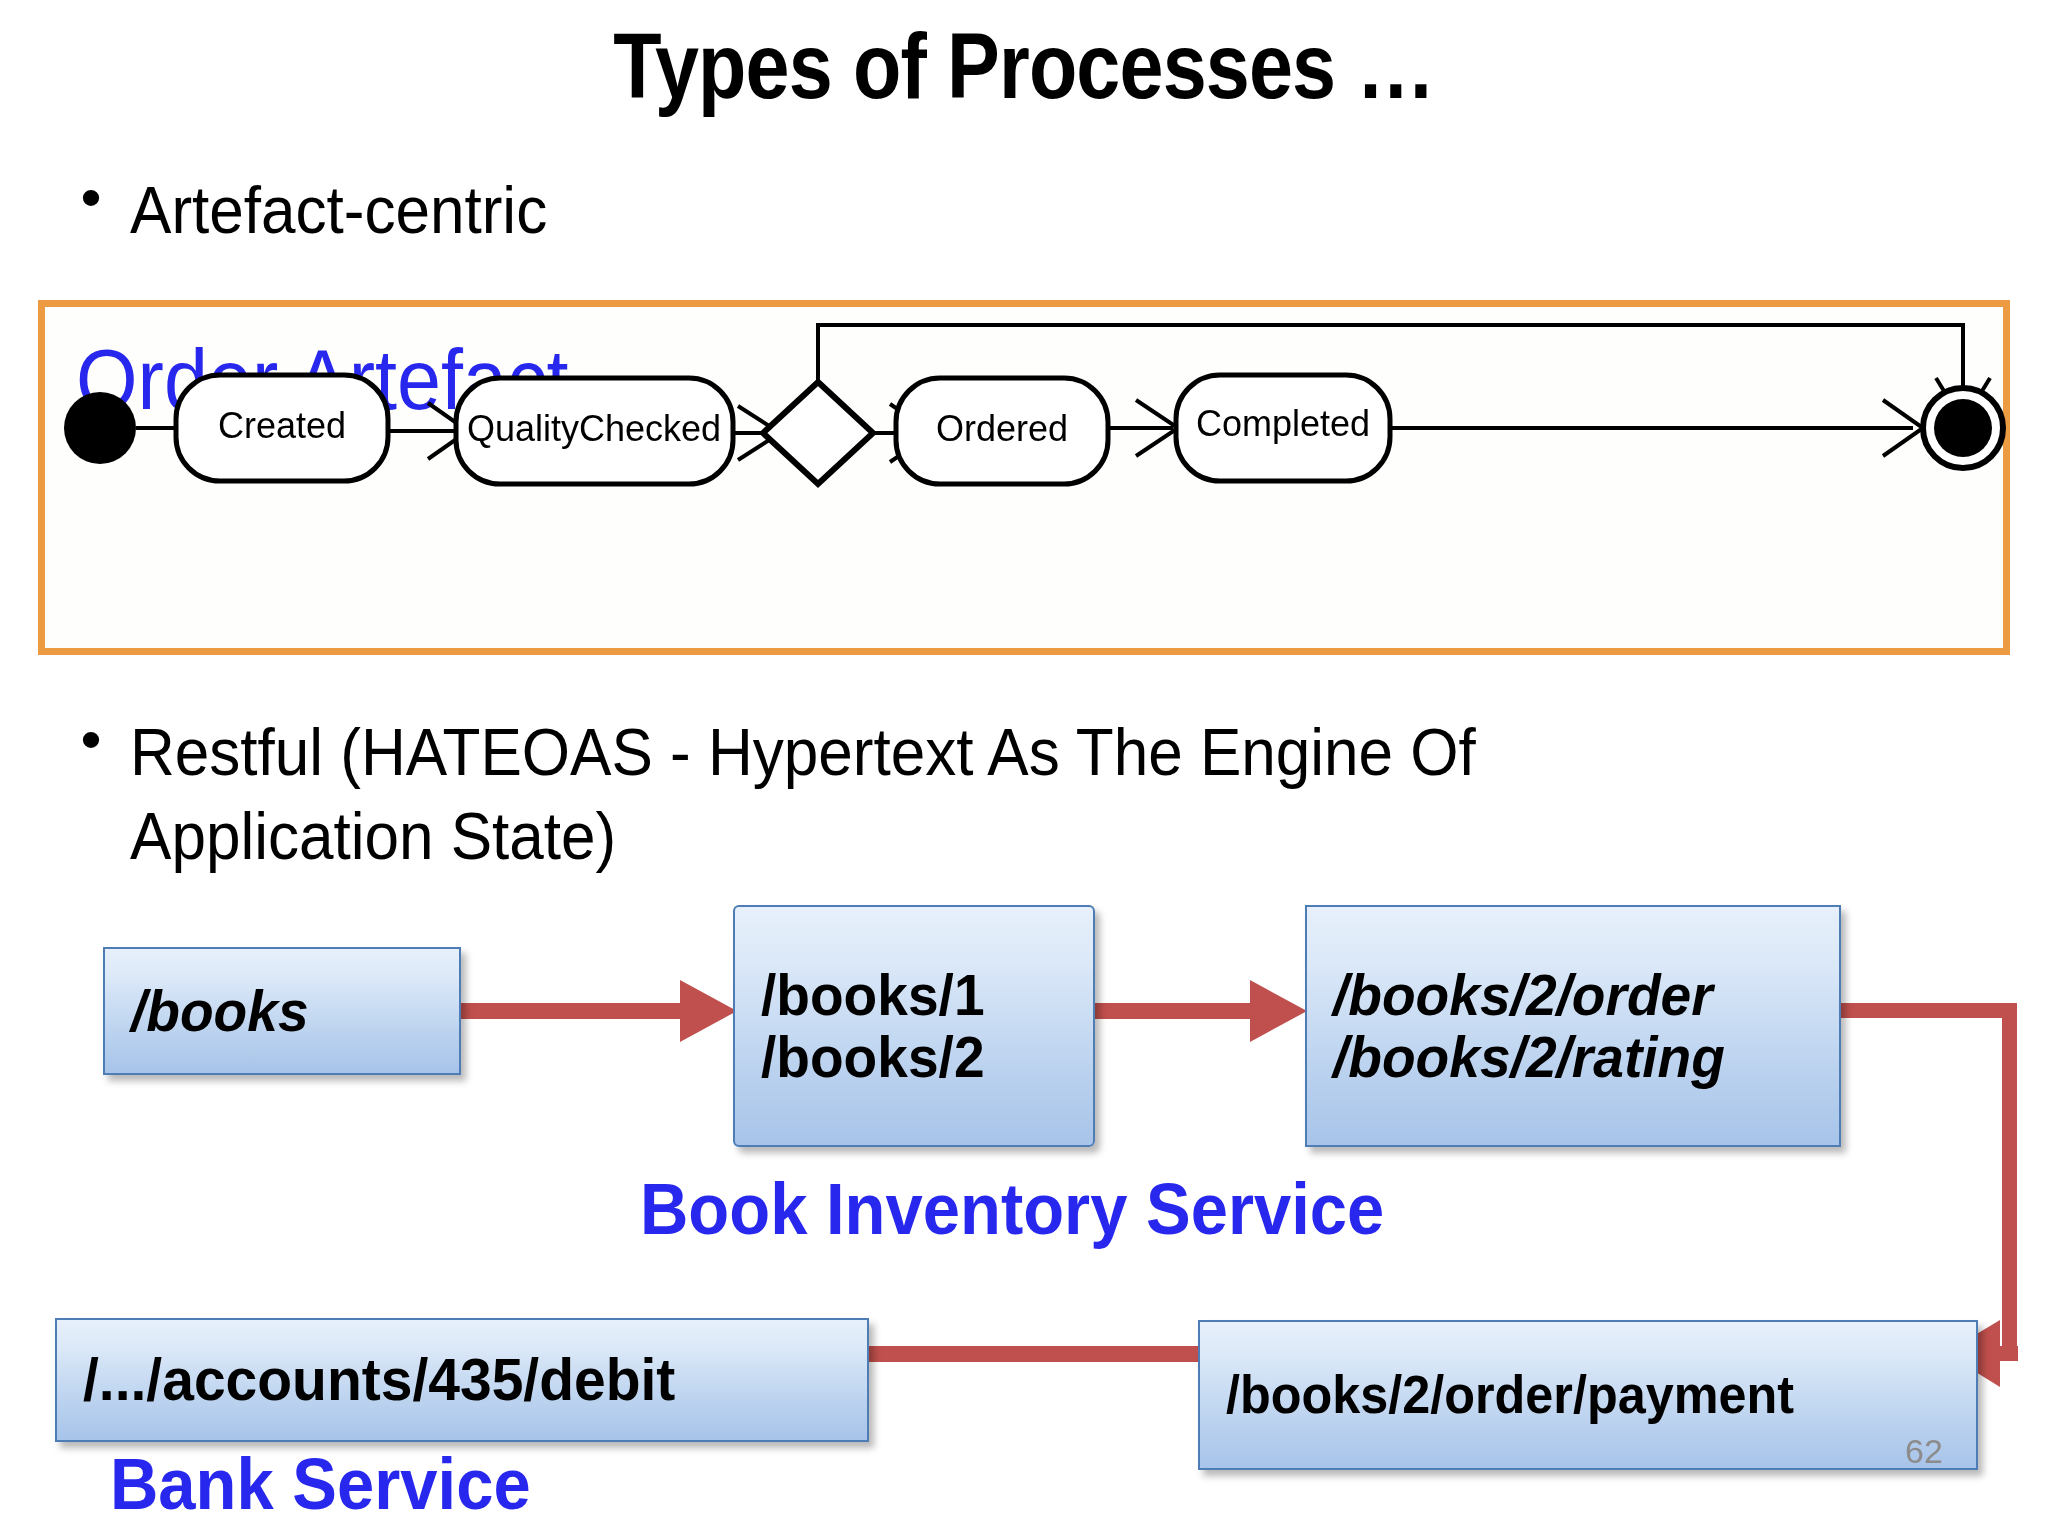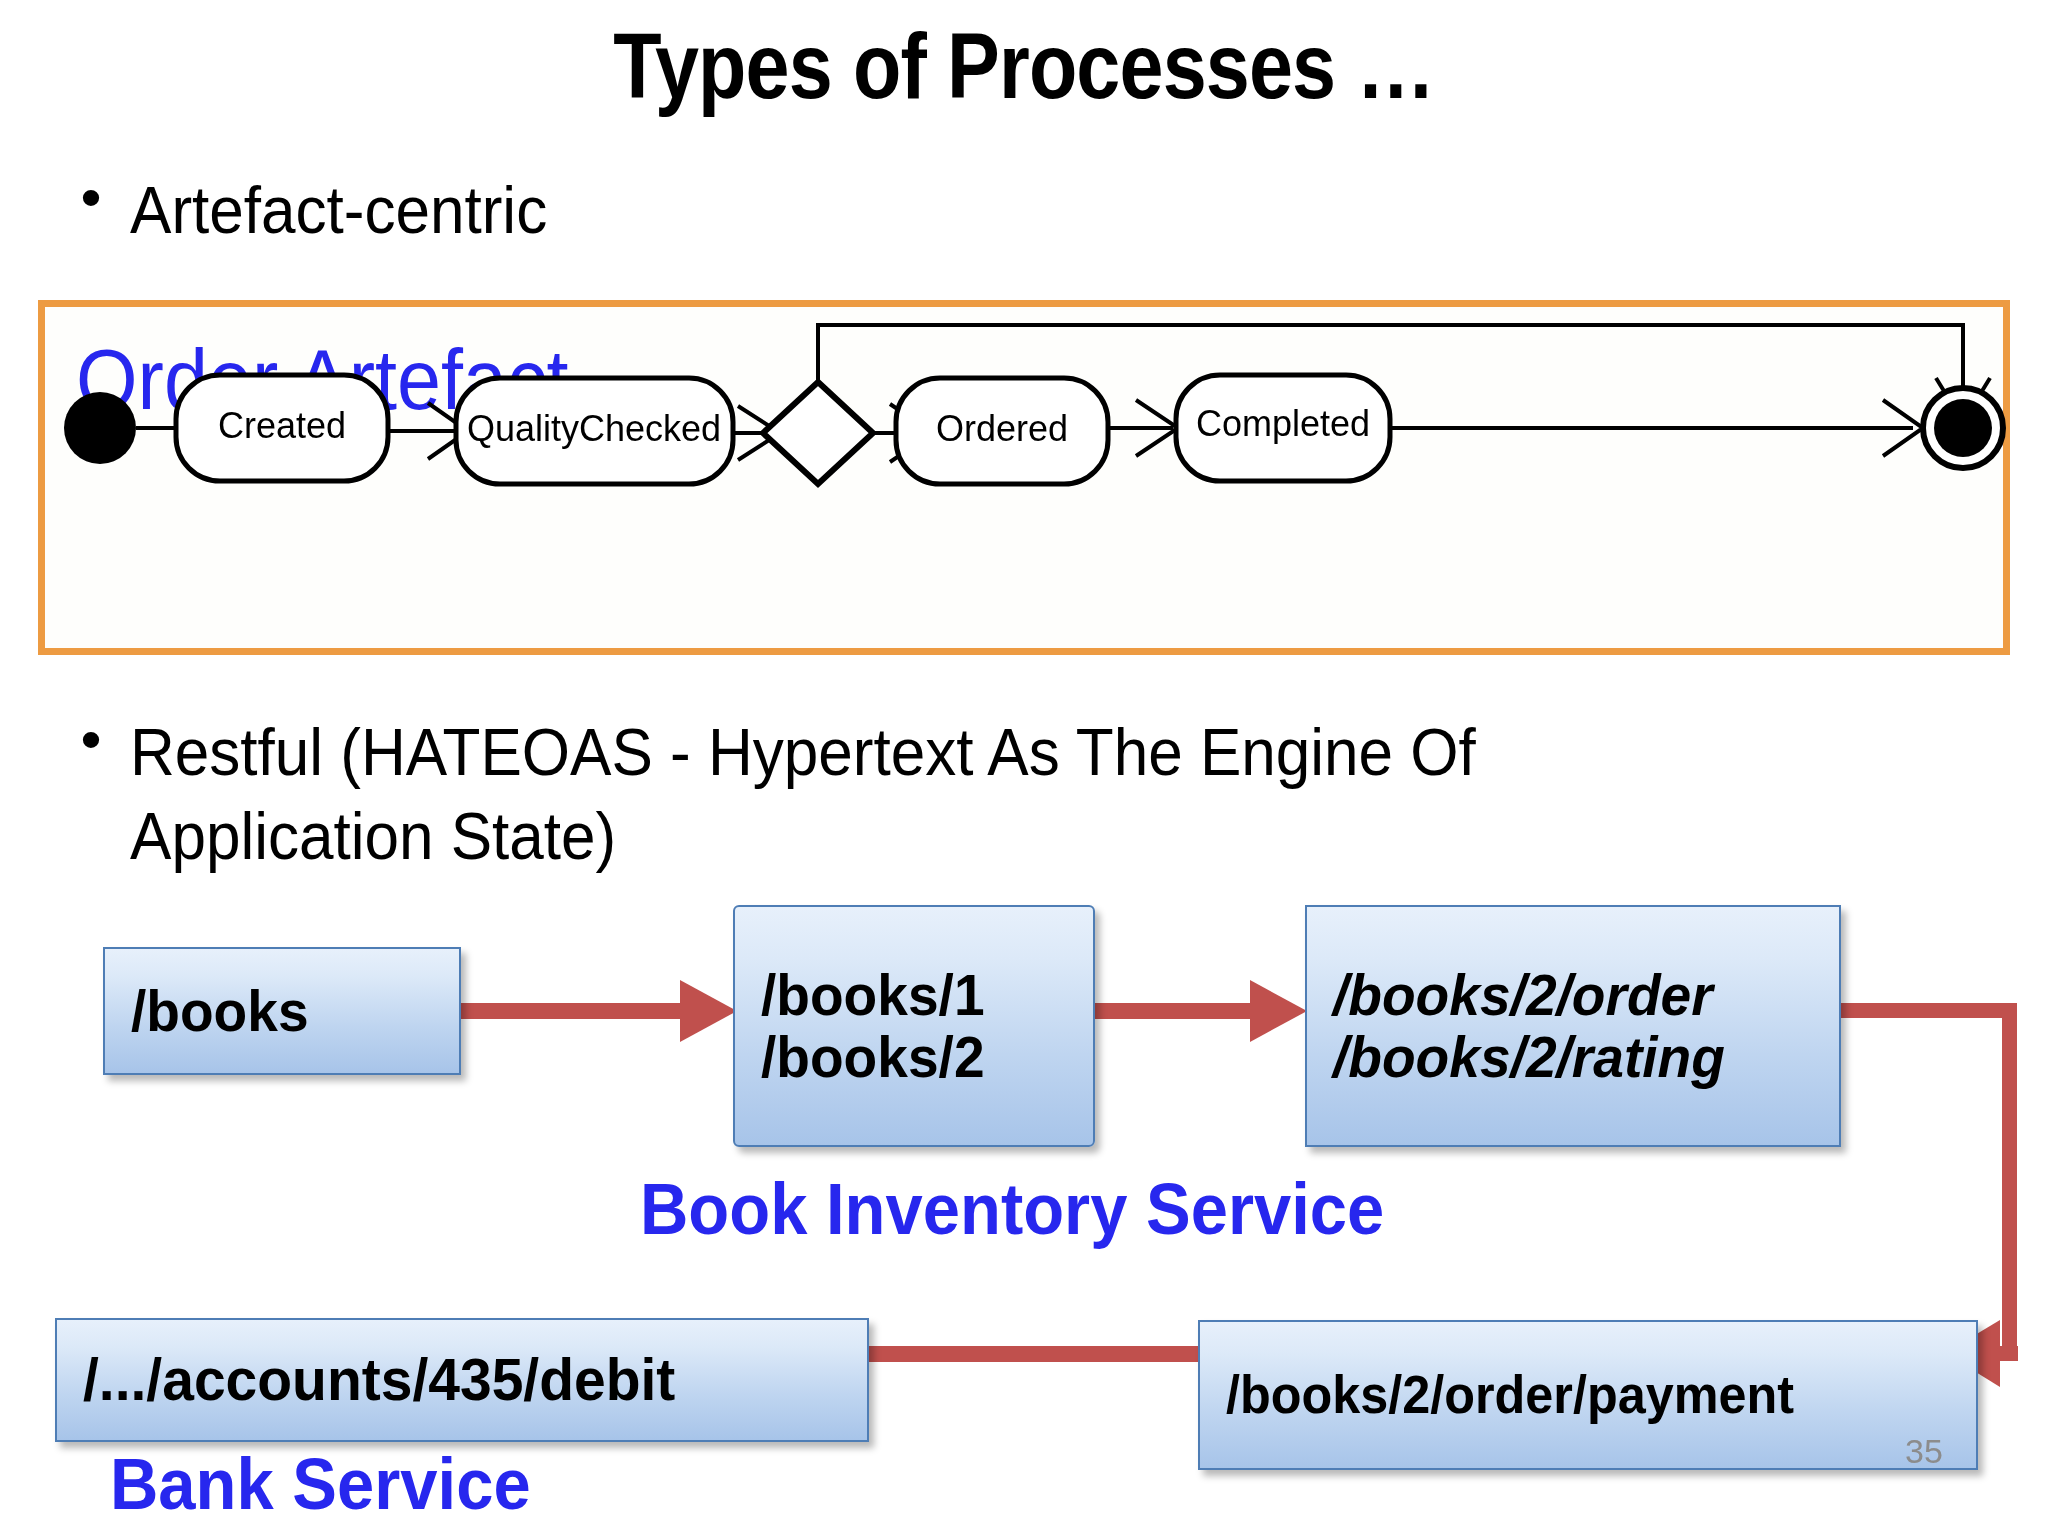--- a/index.html
+++ b/index.html
@@ -107,21 +107,21 @@
     justify-content: center;
     padding-left: 26px;
     color: #000000;
     font-weight: bold;
     font-size: 58px;
     line-height: 1.07;
     font-family: "Liberation Sans Narrow", "Liberation Sans", sans-serif;
   }
   .rest-box span { display: block; transform: scaleX(0.95); transform-origin: left center; white-space: nowrap; }
 
-  #rest-box-books   { left: 103px;  top: 947px;  width: 358px; height: 128px; }
+  #rest-box-books   { left: 103px;  top: 947px;  width: 358px; height: 128px; font-style: italic; }
   #rest-box-books12 { left: 733px;  top: 905px;  width: 362px; height: 242px; border-radius: 6px; }
   #rest-box-order   { left: 1305px; top: 905px;  width: 536px; height: 242px; font-style: italic; }
   #rest-box-payment { left: 1198px; top: 1320px; width: 780px; height: 150px; font-size: 53px; }
   #rest-box-debit   { left: 55px;   top: 1318px; width: 814px; height: 124px; font-size: 60px; }
 
   .service-label {
     position: absolute;
     color: #2727EE;
     font-weight: bold;
     font-size: 72px;
@@ -258,13 +258,13 @@
   <span>/books/2/order/payment</span>
 </div>
 
 <div class="rest-box" id="rest-box-debit">
   <span>/.../accounts/435/debit</span>
 </div>
 
 <div class="service-label" id="label-book-inventory">Book Inventory Service</div>
 <div class="service-label" id="label-bank-service">Bank Service</div>
 
-<div id="page-number">35</div>
+<div id="page-number">62</div>
 
 </body></html>

